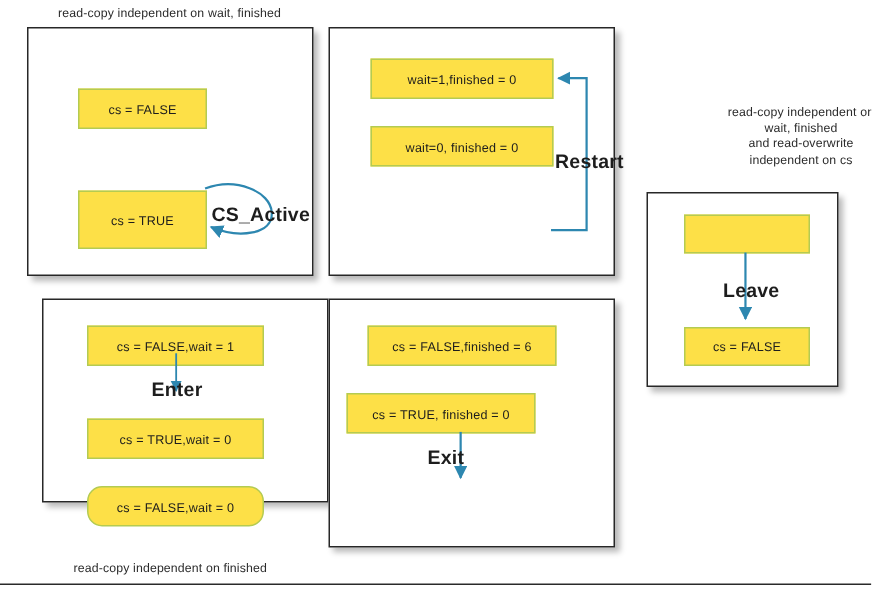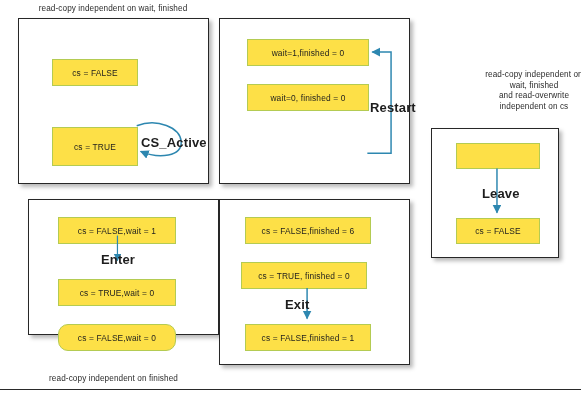--- a/index.html
+++ b/index.html
@@ -164,23 +164,22 @@
 
     <div class="elabel" style="left:72px; top:52px;">Enter</div>
   </div>
 
   <div class="caption" style="left:18px; top:374px; width:191px;">read-copy independent on finished</div>
 
   <div class="panel" style="left:219px; top:199px; width:191px; height:166px;">
 
     <div class="sbox" style="left:25px; top:17px; width:126px; height:27px;">cs = FALSE,finished = 6</div>
 
-    <div class="sbox" style="left:21px; top:62px; width:126px; height:27px;">cs = TRUE, finished = 0</div>
+    <div class="sbox" style="left:11px; top:62px; width:126px; height:27px;">cs = TRUE, finished = 0</div>
 
-    <div class="sbox" style="left:25px; top:124px; width:126px; height:27px;">cs = FALSE,finished = 1</div>
 
     <svg class="arrows" viewBox="0 0 191 166">
       <defs>
         <marker id="ah5" markerWidth="7" markerHeight="7" refX="5.4" refY="3" orient="auto">
           <path d="M0,0 L6,3 L0,6 z" fill="#2d87b0"></path>
         </marker>
       </defs>
       <path d="M88,89 L88,120" fill="none" stroke="#2d87b0" stroke-width="1.5" marker-end="url(#ah5)"></path>
     </svg>
 

